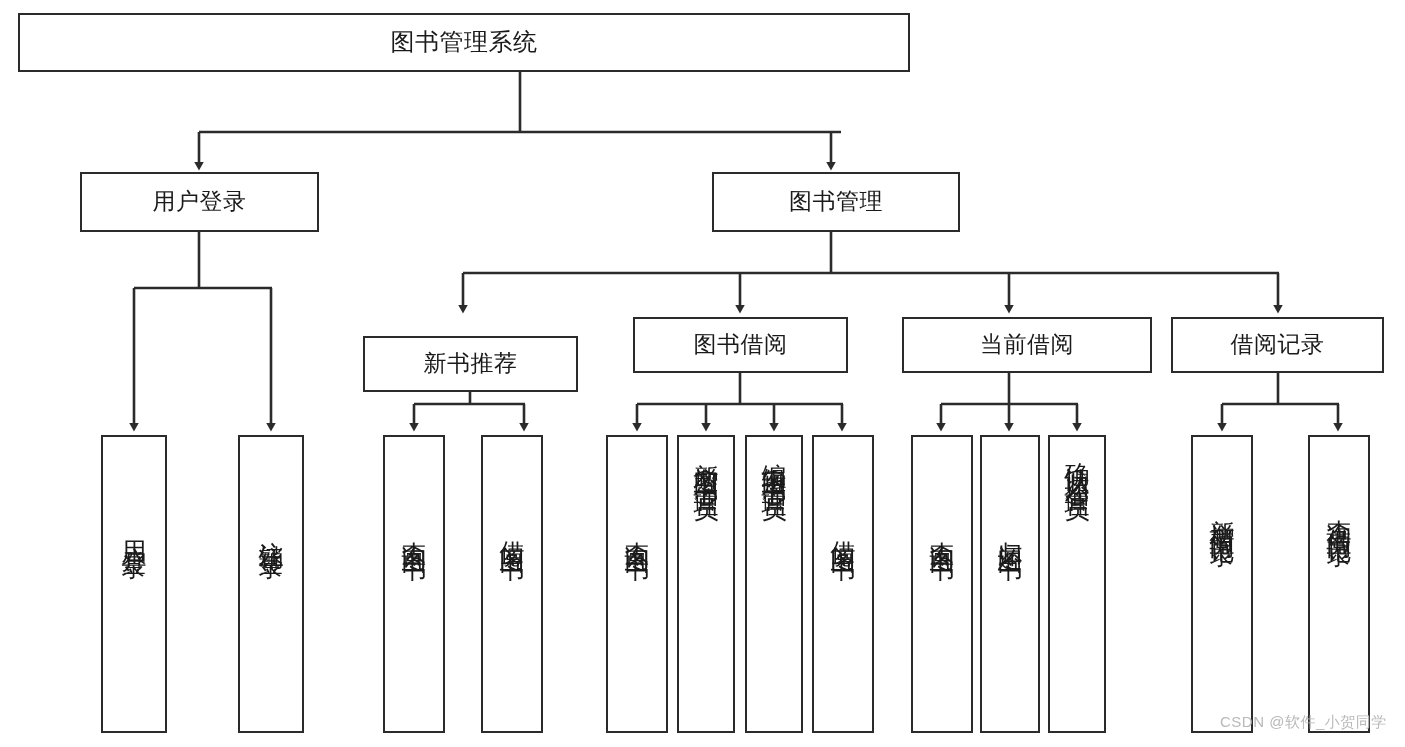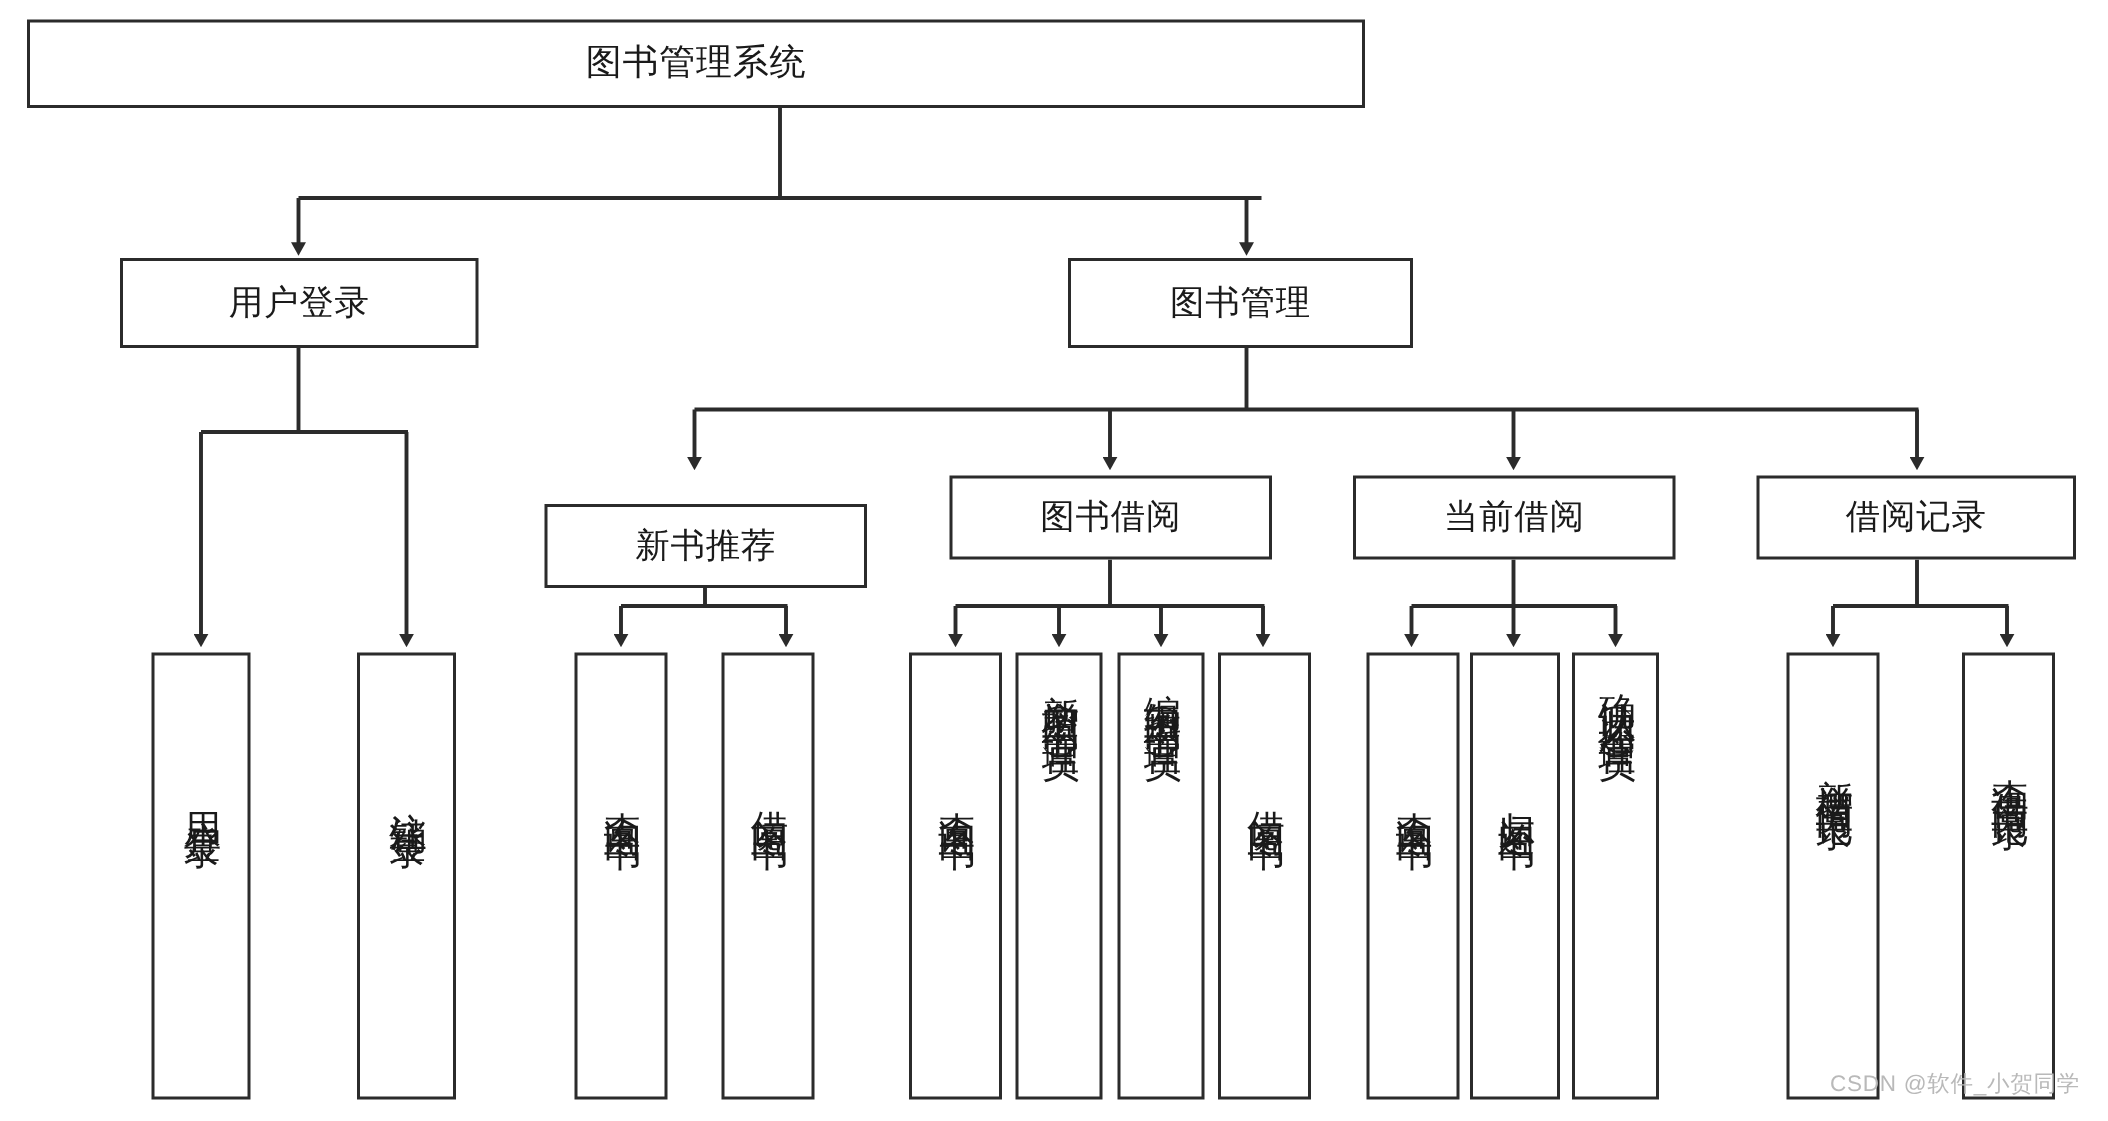--- a/index.html
+++ b/index.html
@@ -134,33 +134,33 @@
   </svg>
 
   <div class="node horiz root" style="left:18px; top:13px; width:892px; height:59px;">
     <span class="node-label">图书管理系统</span>
   </div>
 
   <div class="node horiz" style="left:80px; top:172px; width:239px; height:60px;">
     <span class="node-label">用户登录</span>
   </div>
 
-  <div class="node horiz" style="left:712px; top:172px; width:230px; height:60px;">
+  <div class="node horiz" style="left:712px; top:172px; width:248px; height:60px;">
     <span class="node-label">图书管理</span>
   </div>
 
   <div class="node horiz" style="left:363px; top:336px; width:215px; height:56px;">
     <span class="node-label">新书推荐</span>
   </div>
 
   <div class="node horiz" style="left:633px; top:317px; width:215px; height:56px;">
     <span class="node-label">图书借阅</span>
   </div>
 
-  <div class="node horiz" style="left:902px; top:317px; width:215px; height:56px;">
+  <div class="node horiz" style="left:902px; top:317px; width:250px; height:56px;">
     <span class="node-label">当前借阅</span>
   </div>
 
   <div class="node horiz" style="left:1171px; top:317px; width:213px; height:56px;">
     <span class="node-label">借阅记录</span>
   </div>
 
   <div class="node vert mid" style="left:101px; top:435px; width:66px; height:298px;">
     <span class="node-label">用户登录</span>
   </div>

